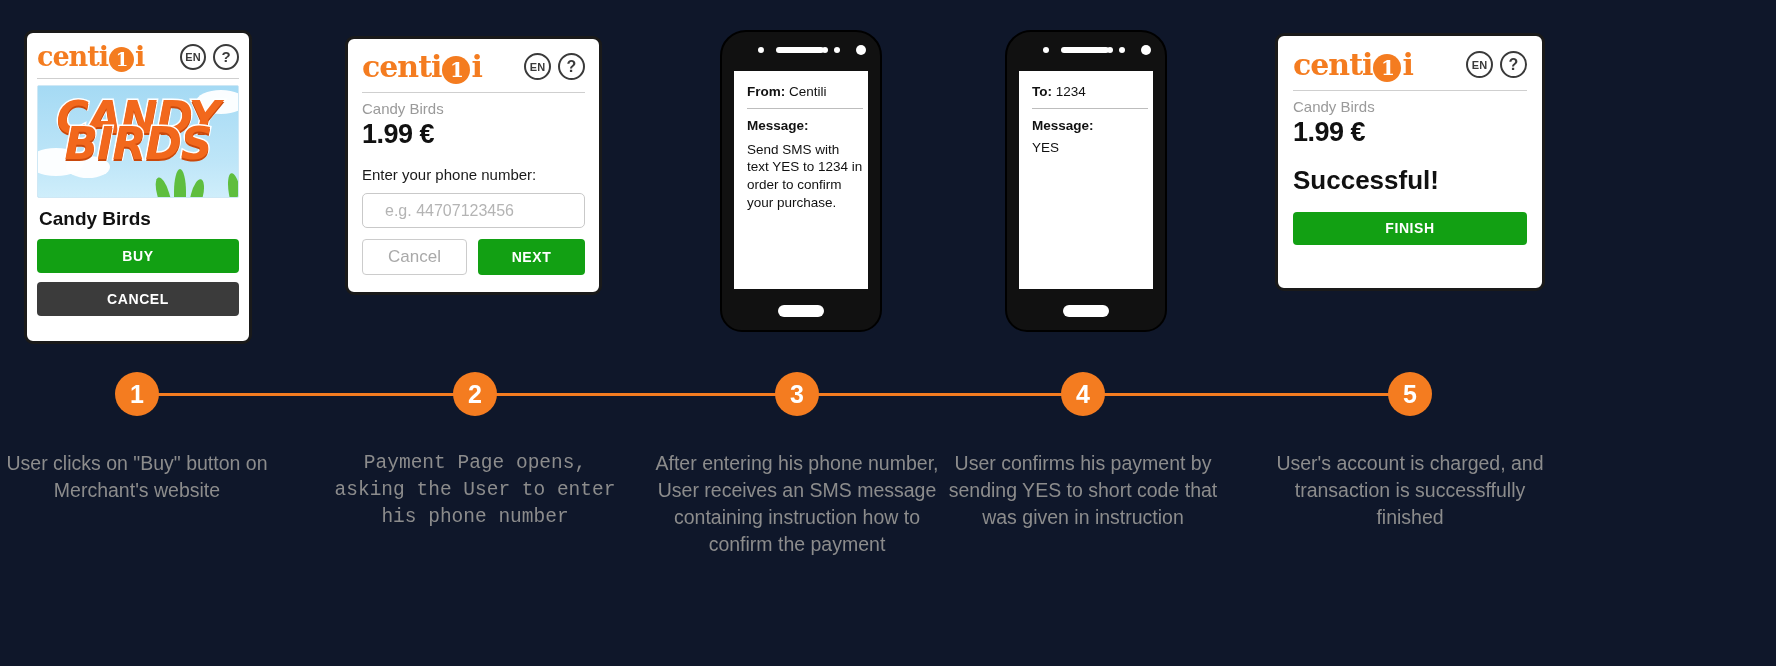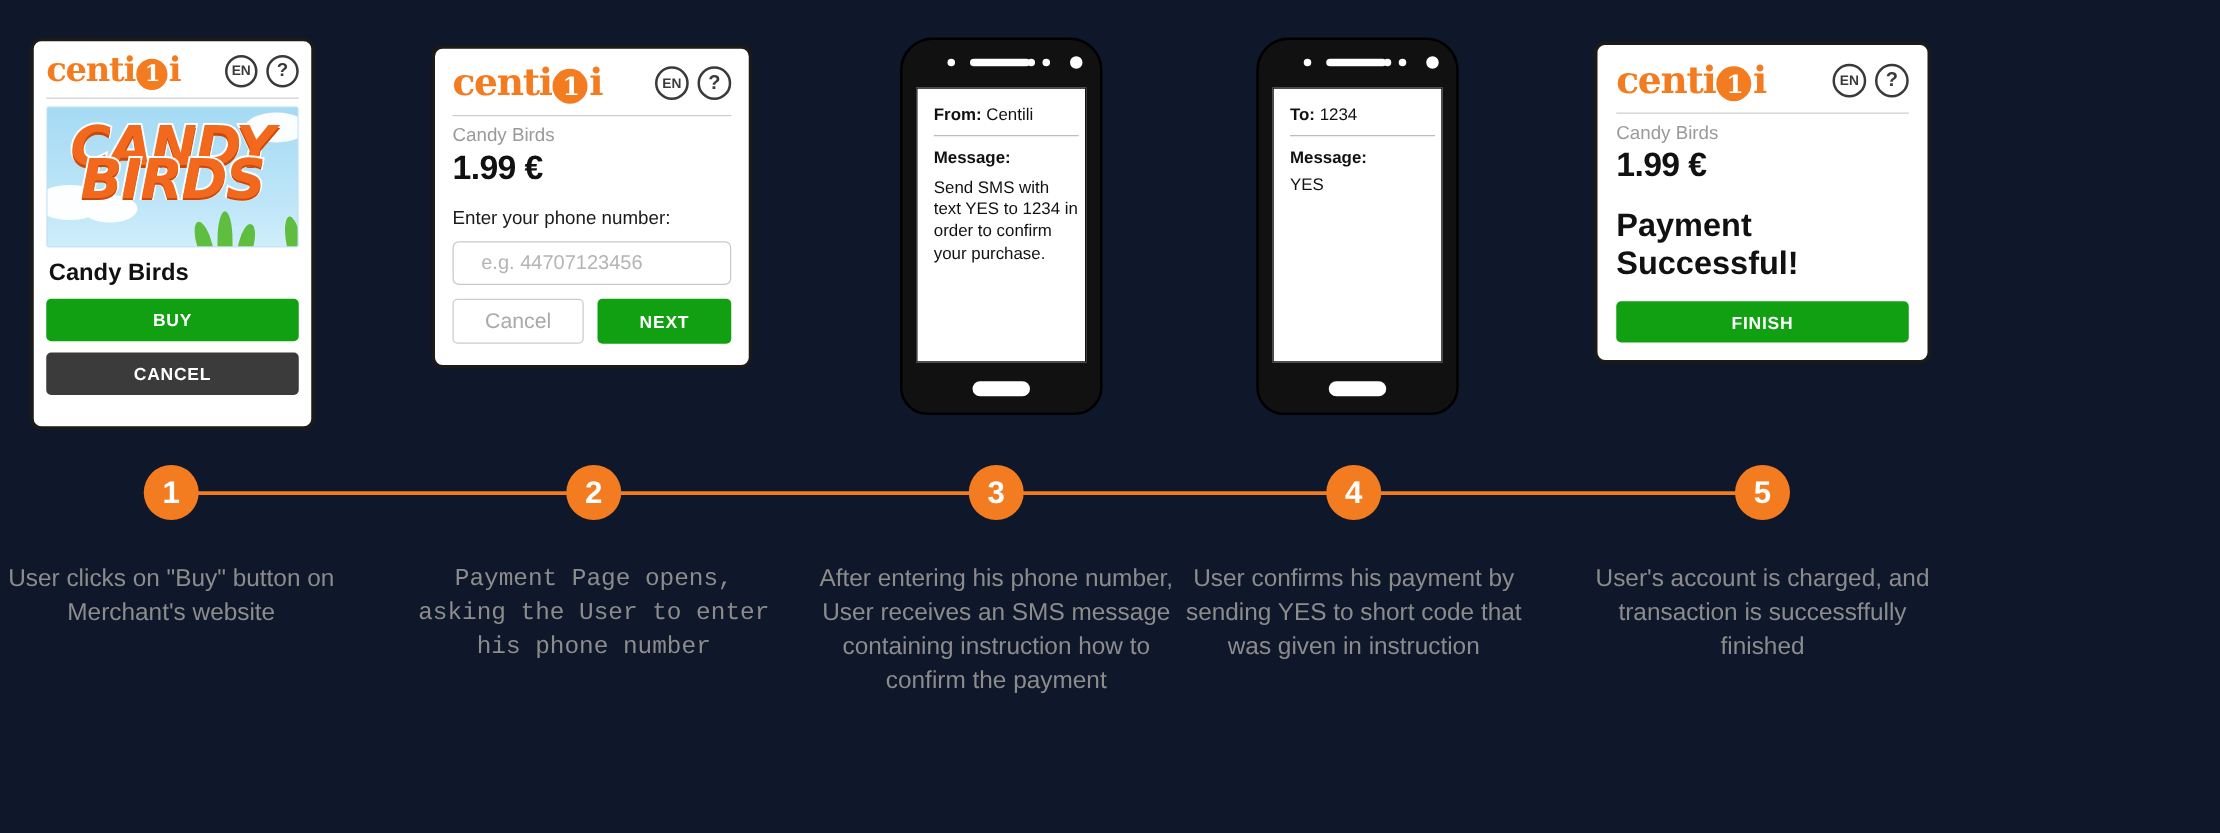--- a/index.html
+++ b/index.html
@@ -249,21 +249,20 @@
         </div>
       </div>
       <hr class="hr">
 
       <div class="appname">Candy Birds</div>
       <div class="price" style="font-size:27px; margin:2px 0 18px 0;">
         <span>1</span><span class="dec">.99 €</span>
       </div>
 
       <div style="font-size:26px; font-weight:bold; color:#111; line-height:1.14; margin-bottom:16px;">
-        <div>Payment</div>
         <div>Successful!</div>
       </div>
 
       <div class="btn btn-finish" style="height:33px; font-size:14px;">FINISH</div>
     </div>
   </div>
 
   <div class="tl-line" style="left:137px; top:393px; width:1273px;"></div>
 
   <div class="tl-node" style="left:115px; top:372px;">1</div>

